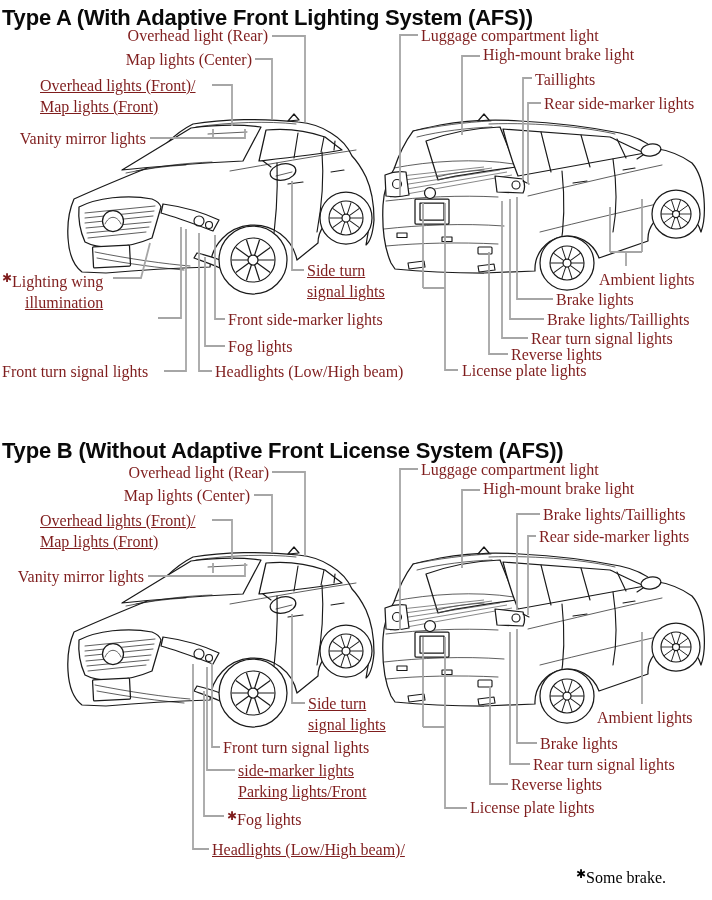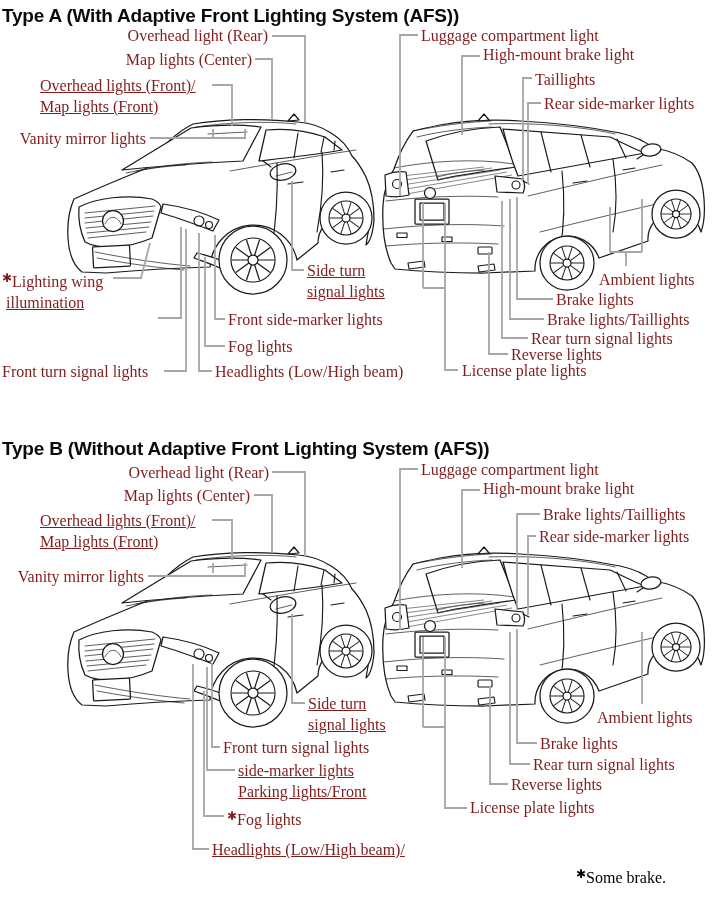--- a/index.html
+++ b/index.html
@@ -1,23 +1,23 @@
 <!DOCTYPE html>
 <html><head>
 <meta charset="utf-8">
 <style>
   html,body{margin:0;padding:0;background:#fff;}
   .page{position:relative;width:712px;height:900px;background:#fff;overflow:hidden;
         font-family:"Liberation Serif", serif;color:#000;}
   .art{position:absolute;left:0;top:0;width:712px;height:900px;}
   .hd{position:absolute;font-family:"Liberation Sans", sans-serif;font-weight:bold;
-      font-size:19px;letter-spacing:-0.2px;white-space:nowrap;color:#0a0a0a;text-align:center;}
+      font-size:22px;letter-spacing:-0.2px;white-space:nowrap;color:#0a0a0a;text-align:center;}
   .lbl{position:absolute;font-size:16px;line-height:21px;white-space:nowrap;color:#7f1d1d;}
   .lbl .blk{display:block;text-decoration:underline;}
-  .lbl .ind{margin-left:4px;}
+  .lbl .ind{margin-left:4px;text-align:right;}
   .r{text-align:right;}
   .ast{font-family:"DejaVu Sans", sans-serif;font-weight:bold;font-size:12px;
        vertical-align:5px;letter-spacing:0;}
   .foot{position:absolute;font-size:16px;white-space:nowrap;}
   
   .ln{fill:none;stroke:#1a1a1a;stroke-width:1.15;stroke-linecap:round;stroke-linejoin:round;}
   .fw{fill:#ffffff;stroke:#1a1a1a;stroke-width:1.25;stroke-linecap:round;stroke-linejoin:round;}
   .thin{fill:none;stroke:#1a1a1a;stroke-width:0.7;stroke-linecap:round;}
   .hatch{fill:none;stroke:#555555;stroke-width:0.7;}
   .ldr{fill:none;stroke:#a6a6a6;stroke-width:1.8;stroke-linecap:butt;stroke-linejoin:miter;}
@@ -219,21 +219,21 @@
     <div class="lbl" style="left:599px;top:269px">Ambient lights</div>
     <div class="lbl" style="left:556px;top:289px">Brake lights</div>
     <div class="lbl" style="left:547px;top:309px">Brake lights/Taillights</div>
     <div class="lbl" style="left:531px;top:328px">Rear turn signal lights</div>
     <div class="lbl" style="left:511px;top:344px">Reverse lights</div>
     <div class="lbl" style="left:462px;top:360px">License plate lights</div>
   </div>
 
   
   <div style="display:contents">
-    <div class="hd" style="left:2px;top:438px">Type B (Without Adaptive Front Lighting System (AFS))</div>
+    <div class="hd" style="left:2px;top:438px">Type B (Without Adaptive Front License System (AFS))</div>
 
     <div class="lbl r" style="right:443px;top:462px">Overhead light (Rear)</div>
     <div class="lbl r" style="right:462px;top:485px">Map lights (Center)</div>
     <div class="lbl" style="left:40px;top:510px">
       <span class="blk">Overhead lights (Front)/</span>
       <span class="blk">Map lights (Front)</span>
     </div>
     <div class="lbl r" style="right:568px;top:566px">Vanity mirror lights</div>
 
     <div class="lbl" style="left:421px;top:459px">Luggage compartment light</div>

